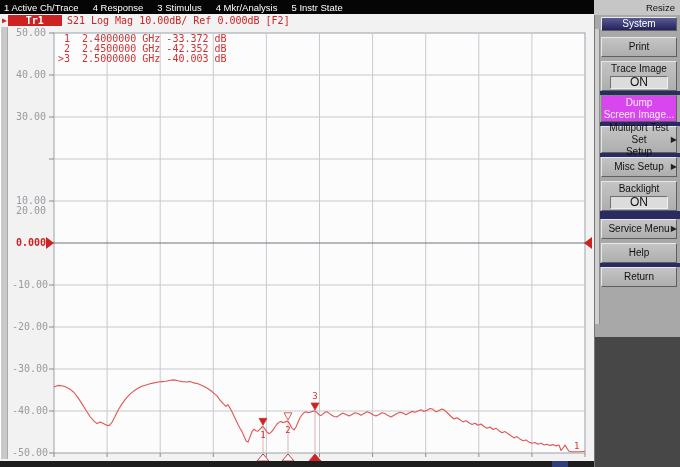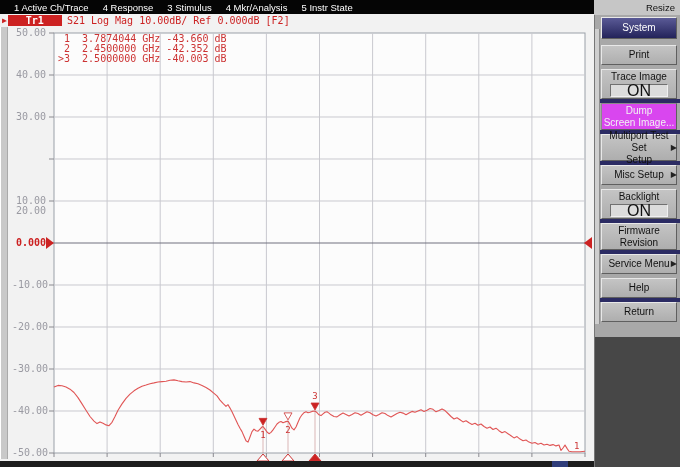--- a/index.html
+++ b/index.html
@@ -1,20 +1,20 @@
 <!DOCTYPE html>
 <html><head>
 <meta charset="utf-8">
 <style>
   html,body{margin:0;padding:0;background:#888;}
   #screen{position:relative;width:680px;height:467px;overflow:hidden;
     background:#f2f2f2;font-family:"Liberation Sans",sans-serif;}
   
   #menubar{position:absolute;left:0;top:0;width:594px;height:14px;background:#050505;
-    display:flex;align-items:center;gap:14px;padding-left:14px;box-sizing:border-box;}
+    display:flex;align-items:center;gap:14px;padding-left:4px;box-sizing:border-box;}
   #menubar span{color:#fff;font-size:9.5px;white-space:nowrap;}
   #corner{position:absolute;left:594px;top:0;width:86px;height:15px;background:#c6c6c6;}
   #resize-label{position:absolute;right:5px;top:2px;font-size:9.5px;color:#111;}
   
   #tracebar{position:absolute;left:2px;top:14px;height:13px;display:flex;align-items:center;
     font-family:"DejaVu Sans Mono",monospace;font-size:10px;color:#cc2222;white-space:pre;}
   #tr-arrow{color:#cc2222;font-size:8px;margin-right:1px;}
   #tr-badge{background:#cc2222;color:#fff;padding:0 18px;font-weight:bold;}
   #tr-text{margin-left:5px;}
   
@@ -44,21 +44,21 @@
     background:linear-gradient(#c4c4c4,#aeaeae);
     border-top:1px solid #e8e8e8;border-left:1px solid #e8e8e8;
     border-right:1px solid #5f5f5f;border-bottom:1px solid #5f5f5f;
     display:flex;flex-direction:column;align-items:center;justify-content:center;
     font-size:10px;line-height:12px;color:#111;text-align:center;}
   .skey.header{background:linear-gradient(#5a5a96,#23235a);color:#fff;}
   .skey.dark{background:#d946ef;color:#f2f2f2;border-top-color:#8a8a8a;border-left-color:#8a8a8a;}
   .skey .state{display:block;width:56px;margin-top:1px;background:#dcdcdc;
     border-top:1px solid #707070;border-left:1px solid #707070;
     border-right:1px solid #f0f0f0;border-bottom:1px solid #f0f0f0;
-    font-size:16px;line-height:11px;color:#111;}
+    font-size:12px;line-height:11px;color:#111;}
   .skey .arrow{position:absolute;right:-1px;top:50%;transform:translateY(-50%);
     font-size:8px;color:#222;}
   .sep-navy{height:4px;background:#2b2b63;}
   .sep-gap{background:transparent;}
 </style>
 </head>
 <body>
 
 <div id="screen">
 
@@ -149,30 +149,30 @@
       <div class="ylab" style="left: 12px; top: 158px; margin-top: 48px;">20.00</div>
       <div class="ylab" style="left: 12px; top: 196px;">10.00</div>
       <div class="ylab ref" style="left: 12px; top: 238px;">0.000</div>
       <div class="ylab" style="left: 12px; top: 280px;">-10.00</div>
       <div class="ylab" style="left: 12px; top: 322px;">-20.00</div>
       <div class="ylab" style="left: 12px; top: 364px;">-30.00</div>
       <div class="ylab" style="left: 12px; top: 406px;">-40.00</div>
       <div class="ylab" style="left: 12px; top: 448px;">-50.00</div>
     </div>
 
-  <div id="readout"><div> 1  3.7874044 GHz -43.660 dB</div><div> 2  2.4500000 GHz -42.352 dB</div><div>&gt;3  2.5000000 GHz -40.003 dB</div></div>
+  <div id="readout"><div> 1  2.4000000 GHz -33.372 dB</div><div> 2  2.4500000 GHz -42.352 dB</div><div>&gt;3  2.5000000 GHz -40.003 dB</div></div>
 
   <div id="bottombar"></div>
   <div id="focus-ind"></div>
 
   <div id="sidebar">
     <div id="sidebar-top">
       <div id="sidebar-rail"></div>
       <div id="sidebar-buttons">
-          <div class="skey header" style="height: 22px; align-items: center;">
+          <div class="skey header" style="height: 14px; align-items: center;">
             <span>System</span>
           </div>
           <div class="sep-gap" style="height: 6px;"></div>
           <div class="skey" style="height: 20px;">
             <span>Print</span>
           </div>
           <div class="sep-gap" style="height: 4px;"></div>
           <div class="skey" style="height: 30px;">
             <span>Trace Image</span>
             <span class="state">ON</span>
@@ -192,24 +192,20 @@
           <div class="skey" style="height: 20px;">
             <span>Misc Setup</span>
             <span class="arrow">▶</span>
           </div>
           <div class="sep-gap" style="height: 4px;"></div>
           <div class="skey" style="height: 30px;">
             <span>Backlight</span>
             <span class="state">ON</span>
           </div>
           <div class="sep-navy"></div>
-          <div class="skey" style="height: 27px;">
-            <span>Firmware</span>
-            <span>Revision</span>
-          </div>
           <div class="sep-navy"></div>
           <div class="skey" style="height: 20px;">
             <span>Service Menu</span>
             <span class="arrow">▶</span>
           </div>
           <div class="sep-gap" style="height: 4px;"></div>
           <div class="skey" style="height: 20px;">
             <span>Help</span>
           </div>
           <div class="sep-navy"></div>

